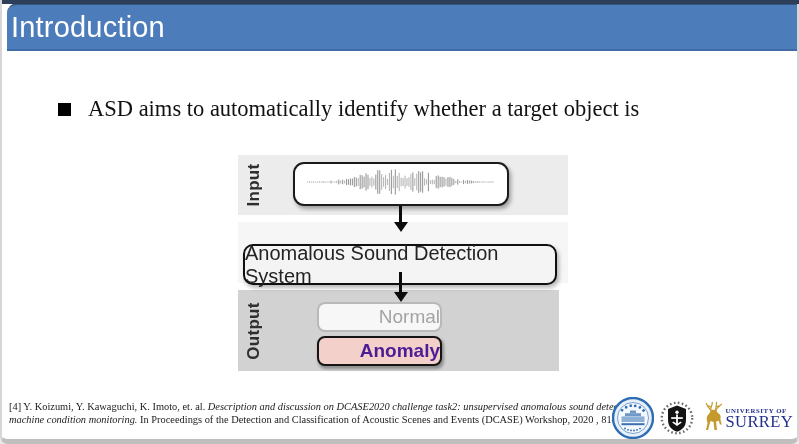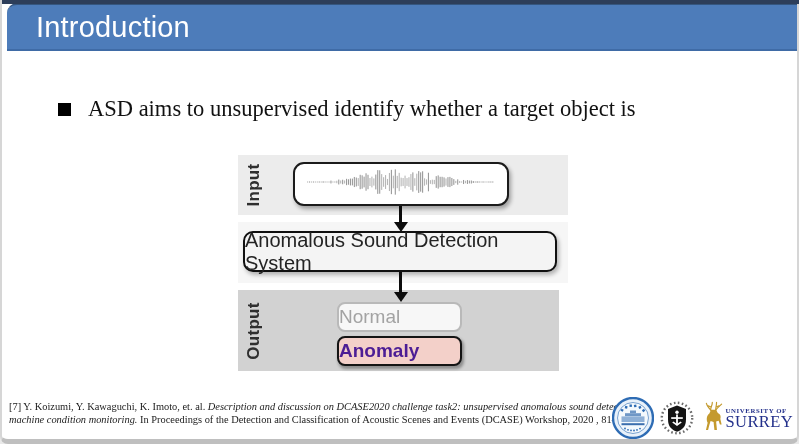--- a/index.html
+++ b/index.html
@@ -9,21 +9,21 @@
   .slide { position:absolute; inset:0; background:#ffffff;
            border-left:2px solid #d6d6d6; border-right:2px solid #d6d6d6;
            border-bottom:5px solid #bfbfbf; border-radius:0 0 8px 8px; }
 
   .top-strip { position:absolute; top:0; left:0; width:799px; height:4px; background:#2d3e5a; z-index:6; }
 
   .header-bar { position:absolute; top:3px; left:5px; right:0; height:48px;
                 background:#4d7cba; border-radius:10px 0 0 0;
                 border-top:2px solid #35567f; border-bottom:2px solid #3f6ba6;
                 display:flex; align-items:center; z-index:5; }
-  .header-title { color:#ffffff; font-size:29px; font-weight:400; padding-left:29px; letter-spacing:0.2px; }
+  .header-title { color:#ffffff; font-size:29px; font-weight:400; padding-left:4px; letter-spacing:0.2px; }
 
   .slide-heading { position:absolute; left:28px; top:57px;
                    font-family:"Liberation Serif", serif; font-weight:bold;
                    font-size:24px; color:#0d0d0d; }
 
   .bullet-row { position:absolute; left:56px; top:94px; width:620px;
                 font-family:"Liberation Serif", serif; font-size:22.5px; color:#111;
                 line-height:29px; }
   .bullet-marker { display:inline-block; width:13px; height:13px; background:#000;
                    margin-right:17px; vertical-align:baseline; }
@@ -38,37 +38,37 @@
   .side-label { position:absolute; display:flex; align-items:center; justify-content:center; }
   .side-label span { transform:rotate(-90deg); font-size:17px; font-weight:600; color:#2f2f2f; white-space:nowrap; letter-spacing:0.3px; }
   .input-label  { left:238px; top:155px; width:28px; height:60px; }
   .output-label { left:238px; top:293px; width:28px; height:75px; }
 
   .wave-box { position:absolute; left:291px; top:162px; width:216px; height:44px;
               background:#fff; border:2.5px solid #1b1b1b; border-radius:11px;
               box-shadow:2px 3px 4px rgba(0,0,0,0.33);
               display:flex; align-items:center; justify-content:center; overflow:hidden; }
 
-  .asd-box { position:absolute; left:241px; top:231px; width:314px; height:41px;
+  .asd-box { position:absolute; left:241px; top:244px; width:314px; height:41px;
              background:#f4f4f4; border:2.5px solid #101010; border-radius:10px;
              box-shadow:2px 3px 4px rgba(0,0,0,0.28);
              display:flex; align-items:center; justify-content:center;
              font-size:20px; color:#242424; }
 
   .arrow-stem { position:absolute; width:3px; background:#0c0c0c; left:397px; }
   .stem-1 { top:206px; height:17px; }
   .stem-2 { top:272px; height:21px; }
   .arrow-head { position:absolute; width:0; height:0; left:391.5px;
                 border-left:7px solid transparent; border-right:7px solid transparent;
                 border-top:10px solid #0c0c0c; }
   .head-1 { top:222px; }
   .head-2 { top:292px; }
 
-  .out-box { position:absolute; left:335px; width:125px; height:30px; border-radius:8px;
-             display:flex; align-items:center; justify-content:flex-start; font-size:19px; }
+  .out-box { position:absolute; left:315px; width:125px; height:30px; border-radius:8px;
+             display:flex; align-items:center; justify-content:flex-end; font-size:19px; }
   .normal-box  { top:302px; background:#f7f7f7; border:2px solid #b9b9b9; color:#a3a3a3; }
   .anomaly-box { top:336px; background:#f3d0c9; border:2.5px solid #141414; color:#4c1d95;
                  font-weight:600; box-shadow:1.5px 2.5px 3px rgba(0,0,0,0.33); }
 
   
   .citation { position:absolute; left:7px; top:400px; width:645px;
               font-family:"Liberation Serif", serif; font-size:10.4px; line-height:13px; color:#1a1a1a; }
   .citation i { font-style:italic; }
 
   .logos { position:absolute; right:4px; top:396px; height:44px; display:flex; align-items:center; gap:3px; }
@@ -86,21 +86,21 @@
 <div class="slide">
 
   <div class="top-strip"></div>
 
   <div class="header-bar">
     <div class="header-title">Introduction</div>
   </div>
 
 
   <div class="bullet-row">
-    <span class="bullet-marker"></span><span class="bullet-lines"><span>ASD aims to unsupervised identify whether a target object is</span><br>
+    <span class="bullet-marker"></span><span class="bullet-lines"><span>ASD aims to automatically identify whether a target object is</span><br>
     </span>
   </div>
 
   <div class="band band-input"></div>
   <div class="band band-middle"></div>
   <div class="band band-output"></div>
 
   <div class="side-label input-label">
     <span>Input</span>
   </div>
@@ -221,21 +221,21 @@
   </div>
 
   <div class="out-box normal-box">
     <span>Normal</span>
   </div>
   <div class="out-box anomaly-box">
     <span>Anomaly</span>
   </div>
 
   <div class="citation">
-    <span>[7] Y. Koizumi, Y. Kawaguchi, K. Imoto, et. al. </span><i>Description and discussion on DCASE2020 challenge task2: unsupervised anomalous sound detection for machine condition monitoring.</i><span> In Proceedings of the Detection and Classification of Acoustic Scenes and Events (DCASE) Workshop, 2020 , 81–85.</span>
+    <span>[4] Y. Koizumi, Y. Kawaguchi, K. Imoto, et. al. </span><i>Description and discussion on DCASE2020 challenge task2: unsupervised anomalous sound detection for machine condition monitoring.</i><span> In Proceedings of the Detection and Classification of Acoustic Scenes and Events (DCASE) Workshop, 2020 , 81–85.</span>
   </div>
 
   <div class="logos">
 
     <div class="logo">
       <svg width="42" height="42" viewBox="0 0 42 42">
         <circle cx="21" cy="21" r="20" fill="#e8f1fa" stroke="#2e6cb4" stroke-width="2.4"></circle>
         <circle cx="21" cy="21" r="15.5" fill="#f4f9fd" stroke="#7aa3d0" stroke-width="1"></circle>
         <g fill="#2e6cb4">
           <rect x="9" y="12" width="2.4" height="2.4" transform="rotate(24 10 13)"></rect>

